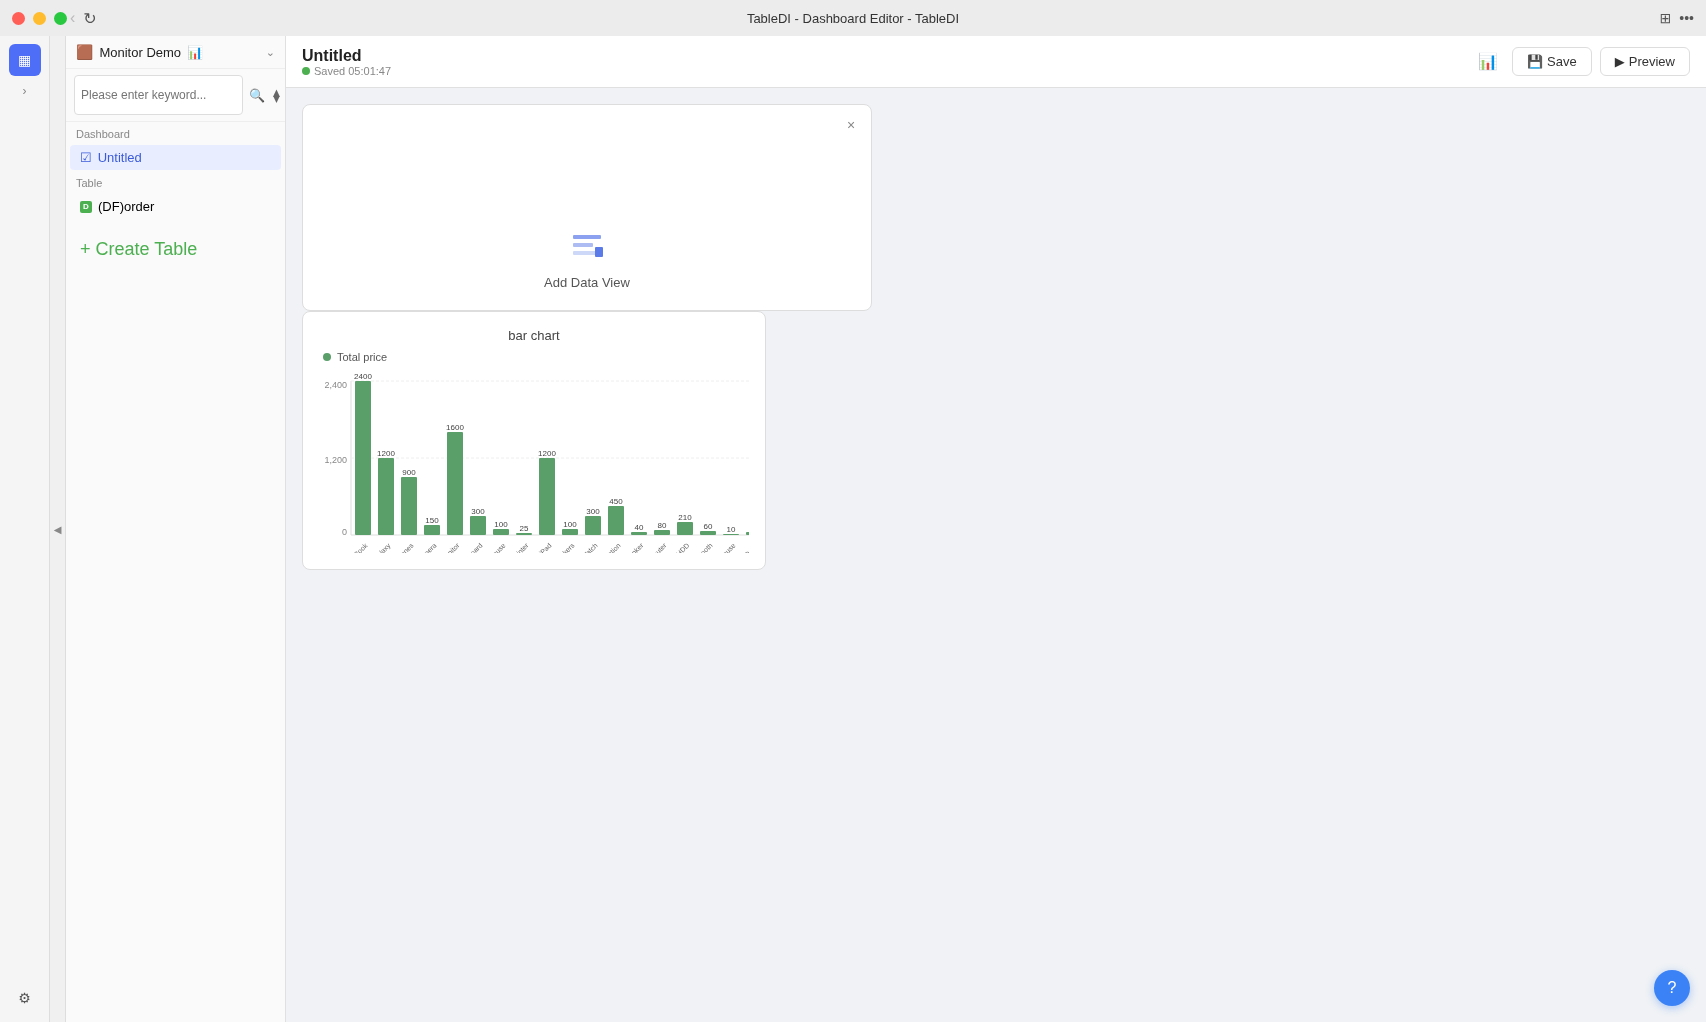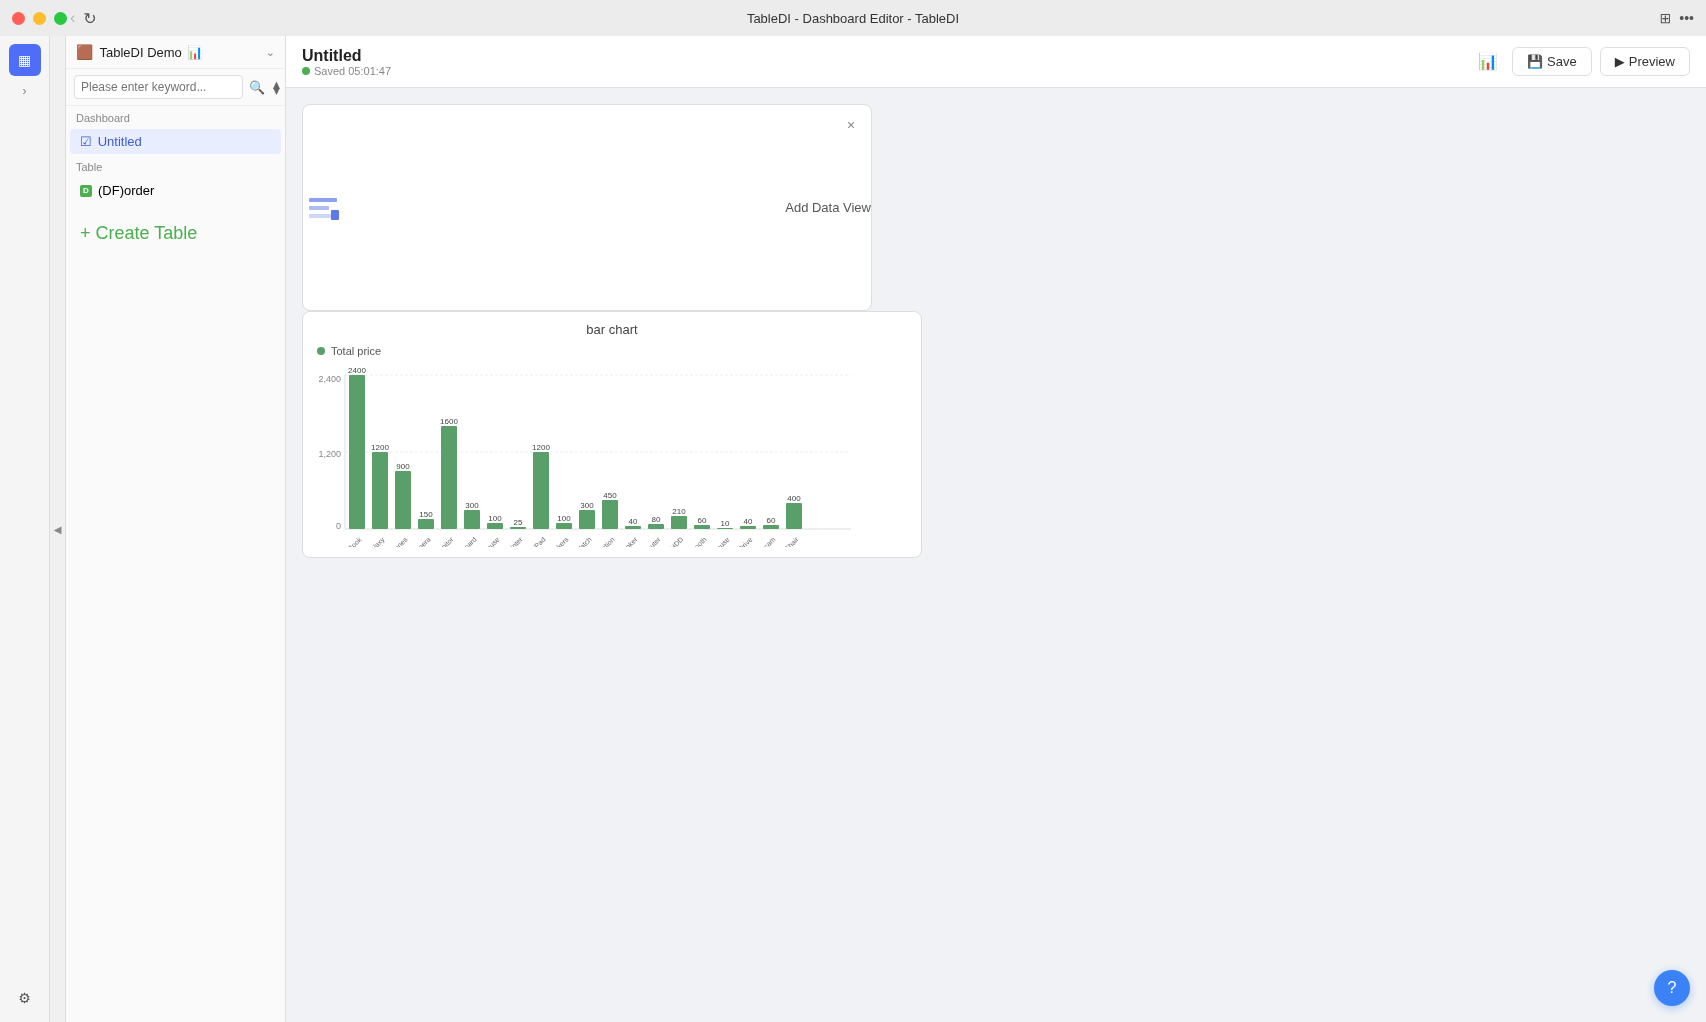--- a/index.html
+++ b/index.html
@@ -109,21 +109,21 @@
       padding: 6px 8px;
       display: flex;
       align-items: center;
       gap: 4px;
       border-bottom: 1px solid #eee;
     }
     .search-input {
       flex: 1;
       border: 1px solid #ddd;
       border-radius: 4px;
-      padding: 4px 6px;
+      padding: 12px 6px;
       font-size: 12px;
       color: #999;
       outline: none;
       background: white;
     }
     .search-action-btn {
       background: none; border: none; cursor: pointer; font-size: 13px; color: #666;
       padding: 2px;
     }
     .section-header {
@@ -249,47 +249,48 @@
       font-size: 14px;
       color: #888;
       width: 24px; height: 24px;
       display: flex; align-items: center; justify-content: center;
       border-radius: 4px;
     }
 
     .view-option {
       flex: 1;
       display: flex;
-      flex-direction: row;
-      align-items: center;
-      justify-content: space-between;
+      flex-direction: column;
+      align-items: center;
+      justify-content: flex-end;
       gap: 10px;
       height: 100%;
       cursor: pointer;
       border-right: 1px solid #eee;
+      padding: 20px;
     }
     .view-option:last-child { border-right: none; }
     .view-option-icon {
       width: 40px; height: 40px;
       display: flex; align-items: center; justify-content: center;
       font-size: 20px;
     }
     .view-option-label {
       font-size: 13px;
       color: #555;
       text-align: center;
     }
 
     
     .chart-panel {
       background: white;
       border-radius: 8px;
       border: 1px solid #ddd;
-      width: 620px;
-      padding: 10px;
+      width: 464px;
+      padding: 16px;
     }
     .chart-title {
       font-size: 13px;
       text-align: center;
       color: #444;
       margin-bottom: 8px;
     }
     .chart-legend {
       display: flex;
       align-items: center;
@@ -357,21 +358,21 @@
   </div>
 
   <div class="panel-toggle">
     <span class="panel-toggle-icon">◀</span>
   </div>
 
   <div class="left-panel">
     <div class="left-panel-header">
       <div class="db-name">
         <span class="db-icon">🟫</span>
-        <span>TableDI Demo</span>
+        <span>Monitor Demo</span>
         <span>📊</span>
       </div>
       <span class="db-chevron">⌄</span>
     </div>
 
     <div class="search-bar">
       <input class="search-input" type="text" placeholder="Please enter keyword..." style="">
       <button class="search-action-btn">🔍</button>
       <button class="search-action-btn">⧫</button>
       <button class="search-action-btn">+</button>

